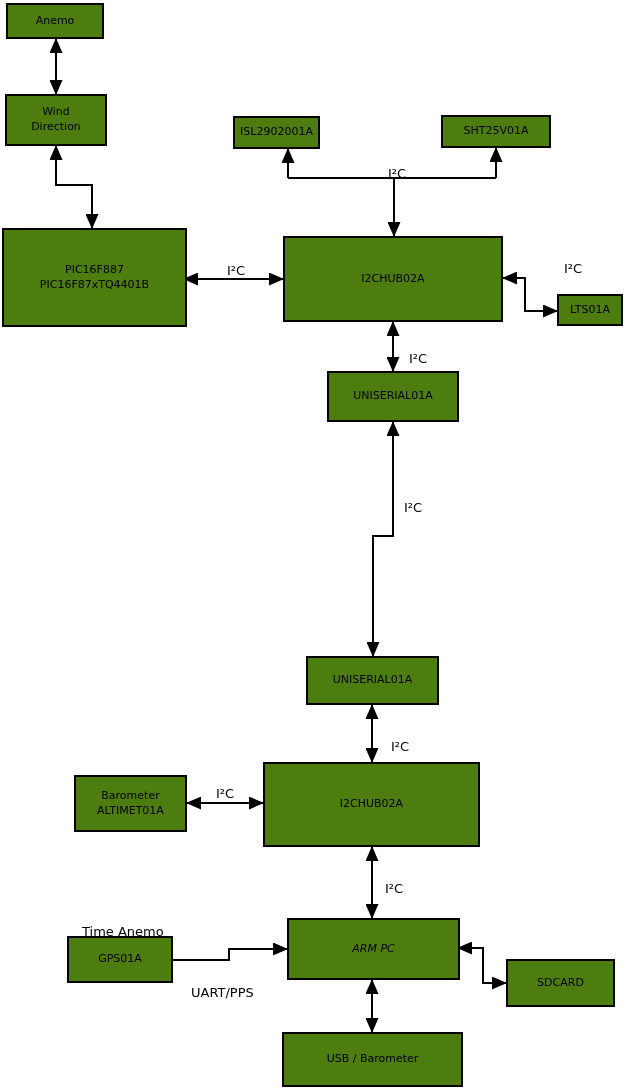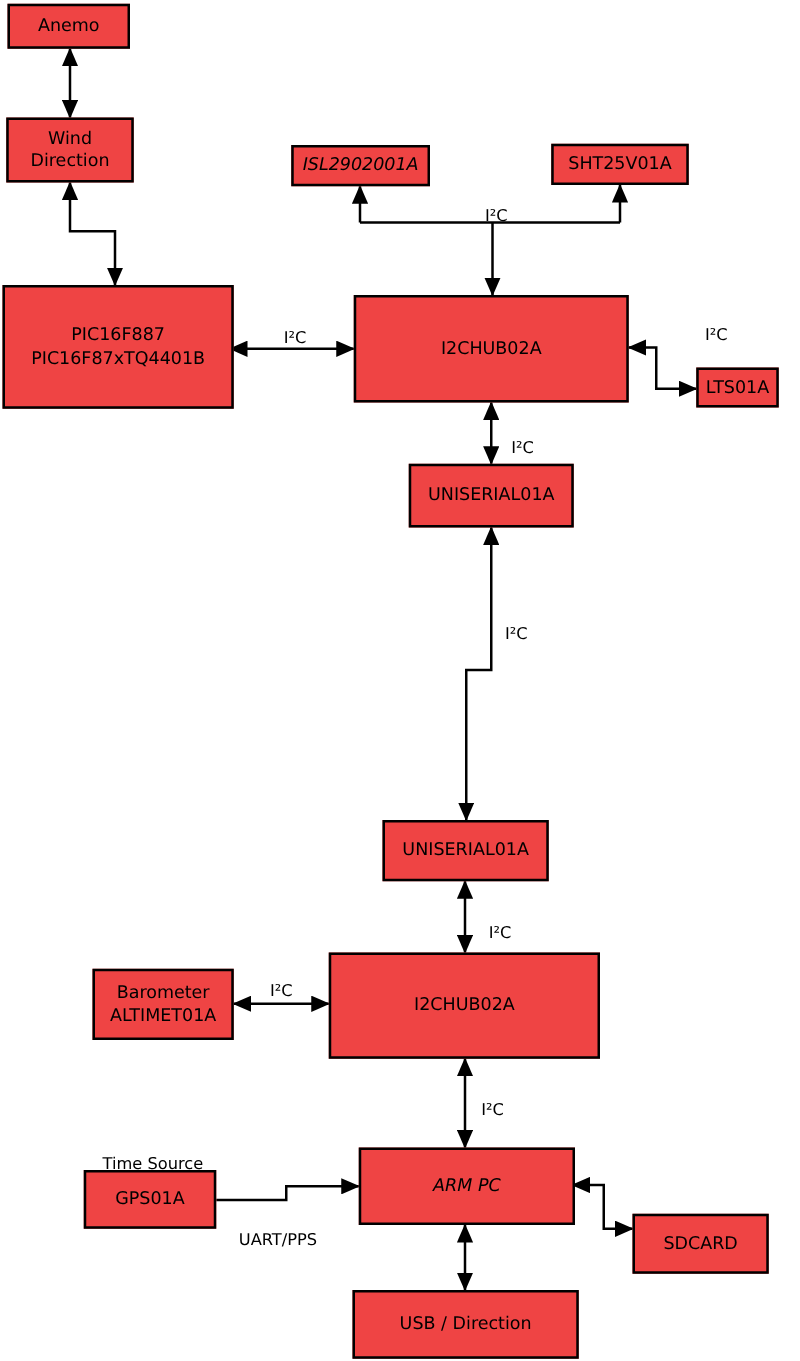--- a/index.html
+++ b/index.html
@@ -10,27 +10,27 @@
     background:#ffffff;
     font-family:"DejaVu Sans", sans-serif;
     color:#000000;
     overflow:hidden;
   }
   #edges{position:absolute;left:0;top:0;width:640px;height:1089px;}
   .edge{stroke:#000000;stroke-width:2;fill:none;}
   .node{
     position:absolute;
     box-sizing:border-box;
-    background:#ef4444;
+    background:#4d7c0f;
     border:2px solid #000000;
     display:flex;
     align-items:center;
     justify-content:center;
     text-align:center;
-    font-size:14px;
+    font-size:11px;
     line-height:1.32;
   }
   .node-label{white-space:pre-line;}
   .edge-label{
     position:absolute;
     font-size:13px;
     white-space:nowrap;
     margin-top:15px;
   }
 </style>
@@ -71,21 +71,21 @@
   <div class="node" style="left:5px;top:94px;width:102px;height:52px;">
     <span class="node-label">Wind
 Direction</span>
   </div>
 
   <div class="node" style="left:2px;top:228px;width:185px;height:99px;">
     <span class="node-label">PIC16F887
 PIC16F87xTQ4401B</span>
   </div>
 
-  <div class="node" style="left:233px;top:116px;width:111px;height:33px;font-style:italic;">
+  <div class="node" style="left:233px;top:116px;width:87px;height:33px;">
     <span class="node-label">ISL2902001A</span>
   </div>
 
   <div class="node" style="left:441px;top:115px;width:110px;height:33px;">
     <span class="node-label">SHT25V01A</span>
   </div>
 
   <div class="node" style="left:283px;top:236px;width:220px;height:86px;">
     <span class="node-label">I2CHUB02A</span>
   </div>
@@ -112,32 +112,32 @@
   </div>
 
   <div class="node" style="left:287px;top:918px;width:173px;height:62px;font-style:italic;">
     <span class="node-label">ARM PC</span>
   </div>
 
   <div class="node" style="left:67px;top:936px;width:106px;height:47px;">
     <span class="node-label">GPS01A</span>
   </div>
 
-  <div class="node" style="left:506px;top:959px;width:109px;height:48px;margin-top:12px;">
+  <div class="node" style="left:506px;top:959px;width:109px;height:48px;">
     <span class="node-label">SDCARD</span>
   </div>
 
   <div class="node" style="left:282px;top:1032px;width:181px;height:55px;">
-    <span class="node-label">USB / Direction</span>
+    <span class="node-label">USB / Barometer</span>
   </div>
 
   <span class="edge-label" style="left:388px;top:151px;">I²C</span>
   <span class="edge-label" style="left:227px;top:248px;">I²C</span>
   <span class="edge-label" style="left:564px;top:246px;">I²C</span>
   <span class="edge-label" style="left:409px;top:336px;">I²C</span>
   <span class="edge-label" style="left:404px;top:485px;">I²C</span>
   <span class="edge-label" style="left:391px;top:724px;">I²C</span>
   <span class="edge-label" style="left:216px;top:771px;">I²C</span>
   <span class="edge-label" style="left:385px;top:866px;">I²C</span>
-  <span class="edge-label" style="left:82px;top:909px;">Time Source</span>
+  <span class="edge-label" style="left:82px;top:909px;">Time Anemo</span>
   <span class="edge-label" style="left:191px;top:970px;">UART/PPS</span>
 
 </div>
 
 </body></html>

